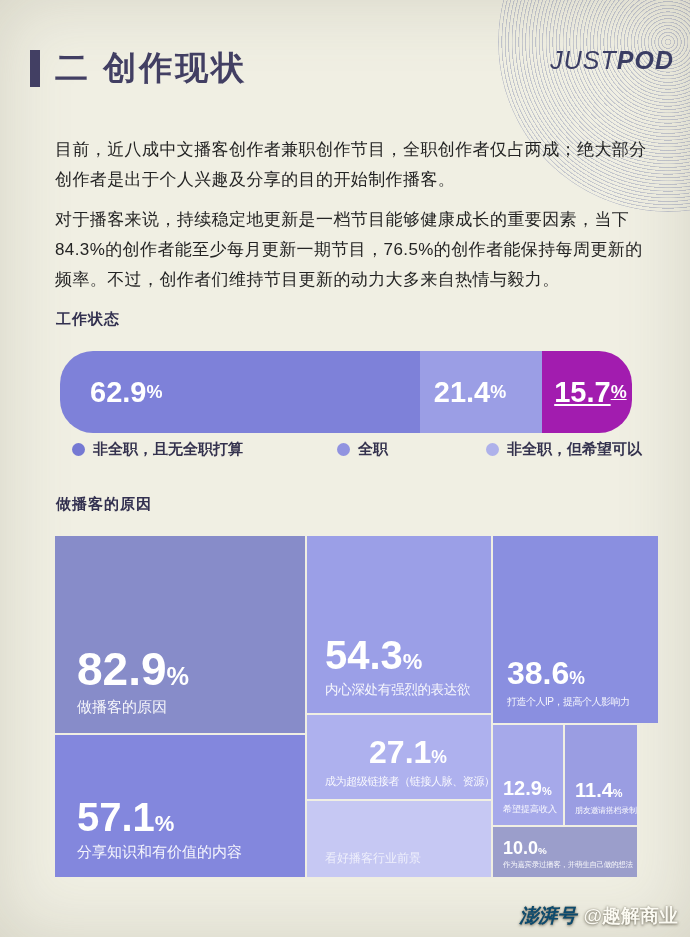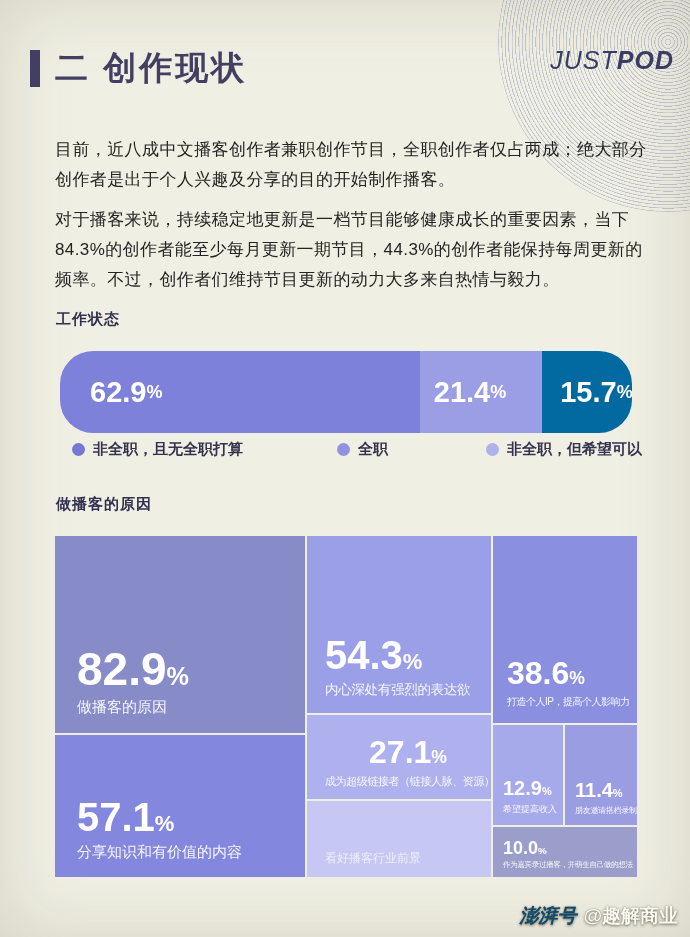--- a/index.html
+++ b/index.html
@@ -32,21 +32,21 @@
   .para.p2{top:205px;}
   
   .sec-title{position:absolute;left:56px;font-size:15px;font-weight:700;color:#333150;letter-spacing:1px;}
   .sec-title.s1{top:310px;}
   .sec-title.s2{top:495px;}
   
   .bar{position:absolute;left:60px;top:351px;width:572px;height:82px;border-radius:33px;overflow:hidden;display:flex;}
   .seg{display:flex;align-items:center;color:#fff;box-sizing:border-box;}
   .seg1{width:62.9%;background:#7e81d9;padding-left:30px;}
   .seg2{width:21.4%;background:#9b9ee5;padding-left:14px;}
-  .seg3{width:15.7%;background:#0369a1;padding-left:18px;}
+  .seg3{width:15.7%;background:#a21caf;padding-left:12px;text-decoration:underline;}
   .seg .num{font-size:29px;font-weight:600;}
   .seg .pct{font-size:18px;font-weight:600;}
   
   .legend-item{position:absolute;top:440px;display:flex;align-items:center;}
   .legend-item .dot{width:13px;height:13px;border-radius:50%;margin-right:8px;}
   .legend-item .llabel{font-size:15px;font-weight:600;color:#34324e;}
   .li1{left:72px;} .li1 .dot{background:#7579d3;}
   .li2{left:337px;} .li2 .dot{background:#9193e0;}
   .li3{left:486px;} .li3 .dot{background:#aeb1ea;}
   
@@ -58,21 +58,21 @@
   .c1{left:0;top:0;width:250px;height:197px;background:#878cc9;padding:8px 0 16px 22px;}
   .c1 .num{font-size:46px;} .c1 .lbl{font-size:15px;}
   .c2{left:0;top:199px;width:250px;height:142px;background:#8387dd;padding:0 0 15px 22px;}
   .c2 .num{font-size:40px;} .c2 .lbl{font-size:15px;}
   .c3{left:252px;top:0;width:184px;height:177px;background:#9b9fe7;padding:0 0 14px 18px;}
   .c3 .num{font-size:40px;} .c3 .lbl{font-size:13.5px;letter-spacing:-0.3px;}
   .c4{left:252px;top:179px;width:184px;height:84px;background:#aeb1ee;padding:0 0 10px 18px;text-align:center;}
   .c4 .num{font-size:32px;} .c4 .lbl{font-size:11px;letter-spacing:-0.4px;}
   .c5{left:252px;top:265px;width:184px;height:76px;background:#c6c8f3;padding:0 0 10px 18px;}
   .c5 .num{font-size:32px;} .c5 .lbl{font-size:12px;opacity:.7;}
-  .c6{left:438px;top:0;width:144px;height:187px;background:#8a8fe0;padding:0 0 14px 14px;}
+  .c6{left:438px;top:0;width:165px;height:187px;background:#8a8fe0;padding:0 0 14px 14px;}
   .c6 .num{font-size:32px;} .c6 .lbl{font-size:10px;letter-spacing:-0.5px;}
   .c7{left:438px;top:189px;width:70px;height:100px;background:#a6a9ea;padding:0 0 9px 10px;}
   .c7 .num{font-size:20px;} .c7 .lbl{font-size:9px;}
   .c8{left:510px;top:189px;width:72px;height:100px;background:#9a9de2;padding:0 0 9px 10px;}
   .c8 .num{font-size:20px;} .c8 .lbl{font-size:8px;letter-spacing:-0.3px;}
   .c9{left:438px;top:291px;width:144px;height:50px;background:#9b9ecb;padding:0 0 7px 10px;}
   .c9 .num{font-size:18px;} .c9 .lbl{font-size:7.5px;letter-spacing:-0.3px;margin-top:3px;}
   
   .watermark{
     position:absolute;right:12px;bottom:8px;font-size:19px;font-weight:700;
@@ -90,21 +90,21 @@
   <div class="logo">
     <span class="just">JUST</span><span class="pod">POD</span>
   </div>
 
   <div class="title-row">
     <div class="title-bar"></div>
     <div class="title-text">二 创作现状</div>
   </div>
 
   <div class="para p1">目前，近八成中文播客创作者兼职创作节目，全职创作者仅占两成；绝大部分创作者是出于个人兴趣及分享的目的开始制作播客。</div>
-  <div class="para p2">对于播客来说，持续稳定地更新是一档节目能够健康成长的重要因素，当下84.3%的创作者能至少每月更新一期节目，44.3%的创作者能保持每周更新的频率。不过，创作者们维持节目更新的动力大多来自热情与毅力。</div>
+  <div class="para p2">对于播客来说，持续稳定地更新是一档节目能够健康成长的重要因素，当下84.3%的创作者能至少每月更新一期节目，76.5%的创作者能保持每周更新的频率。不过，创作者们维持节目更新的动力大多来自热情与毅力。</div>
 
   <div class="sec-title s1">工作状态</div>
 
   <div class="bar">
     <div class="seg seg1">
       <span class="num">62.9</span>
         <span class="pct">%</span>
     </div>
     <div class="seg seg2">
       <span class="num">21.4</span>

